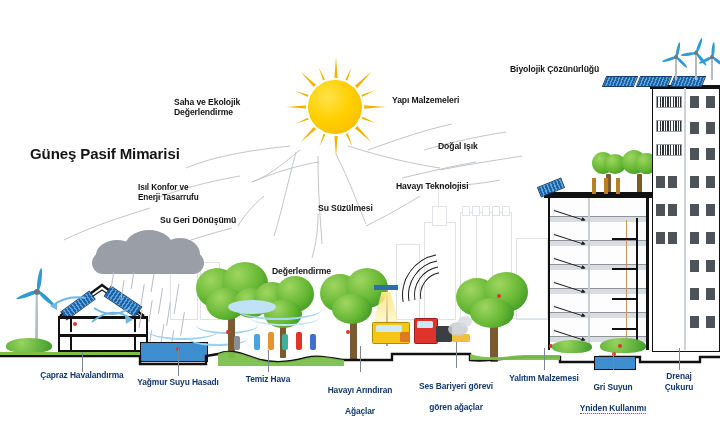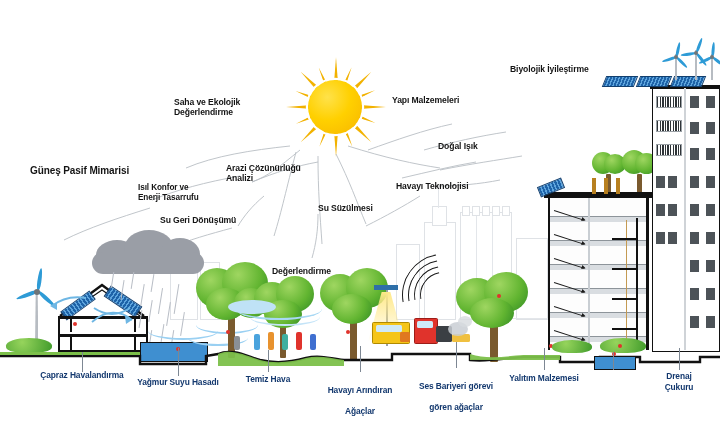--- a/index.html
+++ b/index.html
@@ -5,21 +5,21 @@
   html,body{margin:0;padding:0;background:#fff;}
   body{width:720px;height:427px;overflow:hidden;
        font-family:"Liberation Sans","DejaVu Sans",sans-serif;}
   #stage{position:relative;width:720px;height:427px;background:#ffffff;overflow:hidden;}
 
   
   .lab{position:absolute;color:#141414;font-weight:bold;line-height:1.22;
        white-space:pre-line;letter-spacing:-0.1px;}
   .lab.f8{font-size:8.2px;}
   .lab.f85{font-size:8.6px;}
-  .lab.f9{font-size:10px;margin-top:20px;}
+  .lab.f9{font-size:15px;}
 
   .blab{position:absolute;color:#13386e;font-weight:bold;font-size:8.4px;
         line-height:1.25;text-align:center;white-space:pre-line;
         transform:translateX(-50%);letter-spacing:-0.1px;}
   .blab.ul .u{border-bottom:1.6px dotted #d02020;}
 
   .lead{position:absolute;background:#7d8793;width:1px;}
   .grass{position:absolute;background:#7cc04a;}
 
   
@@ -151,24 +151,22 @@
       <path d="M318,214 C318,230 316,244 312,258"></path>
       <path d="M264,196 C252,206 244,216 238,226"></path>
       <path d="M436,186 C458,186 480,184 500,180"></path>
     </g>
   </svg>
 
   <div class="lab f9" style="left:30px;top:145px;">Güneş Pasif Mimarisi</div>
   <div class="lab f85" style="left:174px;top:97px;">Saha ve Ekolojik
 Değerlendirme</div>
   <div class="lab f85" style="left:392px;top:95px;">Yapı Malzemeleri</div>
-  <div class="lab f85" style="left:510px;top:64px;">Biyolojik İyileştirme</div>
+  <div class="lab f85" style="left:510px;top:64px;">Biyolojik Çözünürlüğü</div>
   <div class="lab f85" style="left:438px;top:141px;">Doğal Işık</div>
-  <div class="lab f85" style="left:226px;top:163px;">Arazi Çözünürlüğü
-Analizi</div>
   <div class="lab f8" style="left:138px;top:183px;">Isıl Konfor ve
 Enerji Tasarrufu</div>
   <div class="lab f85" style="left:160px;top:215px;">Su Geri Dönüşümü</div>
   <div class="lab f85" style="left:396px;top:181px;">Havayı Teknolojisi</div>
   <div class="lab f85" style="left:318px;top:203px;">Su Süzülmesi</div>
   <div class="lab f85" style="left:272px;top:266px;">Değerlendirme</div>
 
   <div class="turb" style="left:14px;top:276px;width:46px;height:74px;">
     <div class="mast" style="left:21px;top:14px;width:3.4px;height:58px;clip-path:polygon(22% 0,78% 0,100% 100%,0 100%);"></div>
     <div class="bl" style="left:21.5px;top:-8px;width:4px;height:23px;transform:rotate(8deg);"></div>
@@ -443,15 +441,19 @@
   <div class="blab" style="left:268px;top:374px;">Temiz Hava</div>
   <div class="blab" style="left:360px;top:374px;">
     <div>Havayı Arındıran</div>
     <div>Ağaçlar</div>
   </div>
   <div class="blab" style="left:456px;top:370px;">
     <div>Ses Bariyeri görevi</div>
     <div>gören ağaçlar</div>
   </div>
   <div class="blab" style="left:544px;top:373px;">Yalıtım Malzemesi</div>
+  <div class="blab ul" style="left:613px;top:371px;">
+    <div>Gri Suyun</div>
+    <div class="u">Yniden Kullanımı</div>
+  </div>
   <div class="blab" style="left:679px;top:371px;">Drenaj Çukuru</div>
 
 </div>
 
 </body></html>

